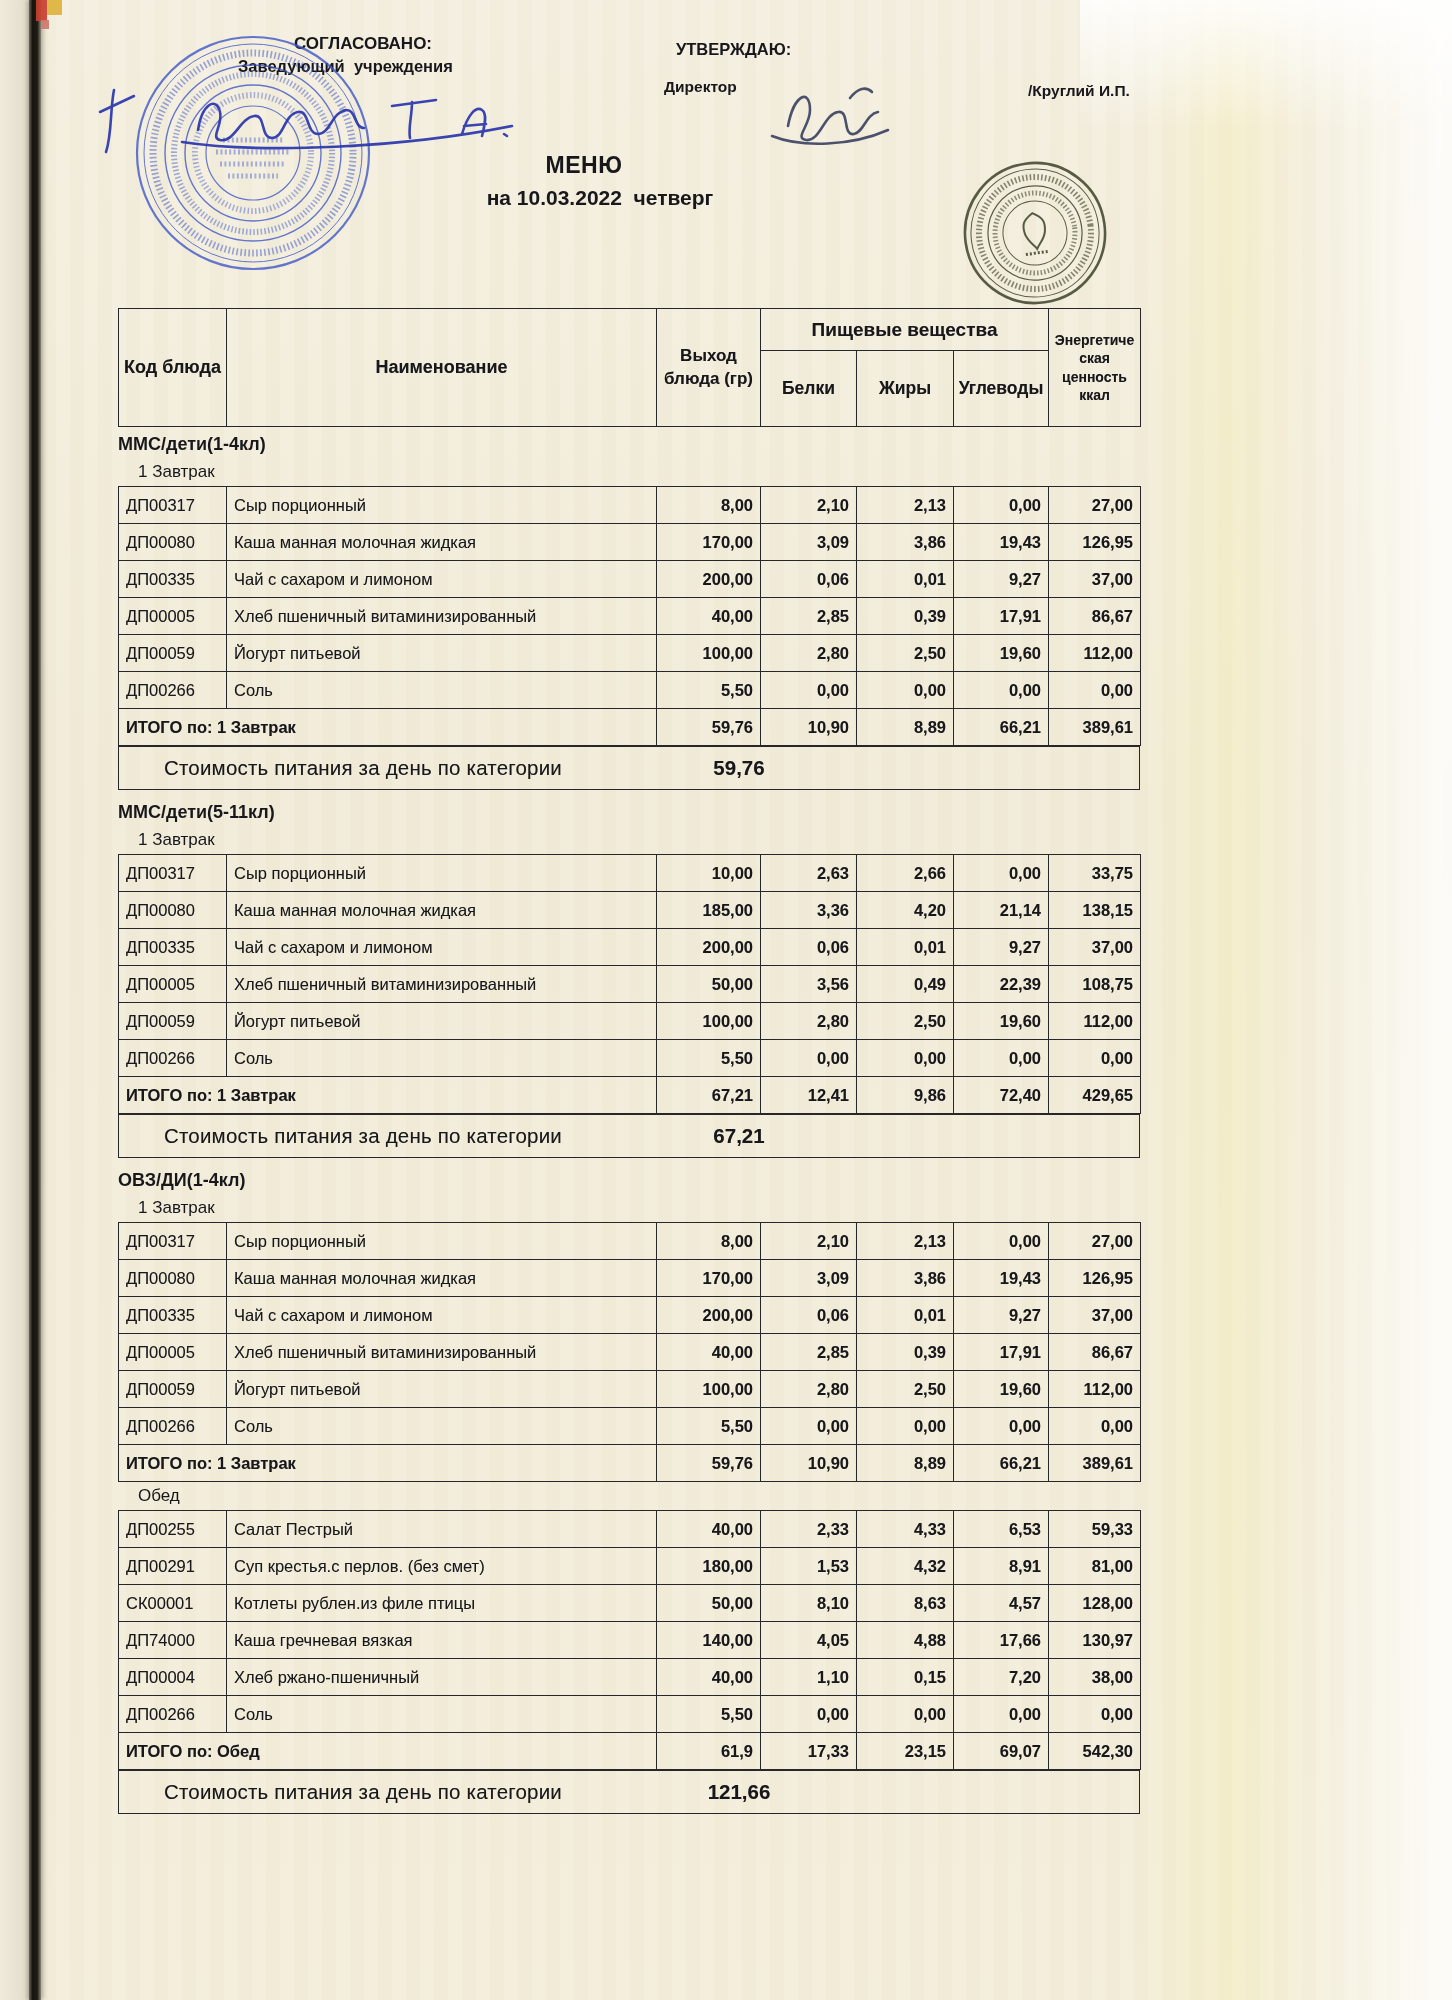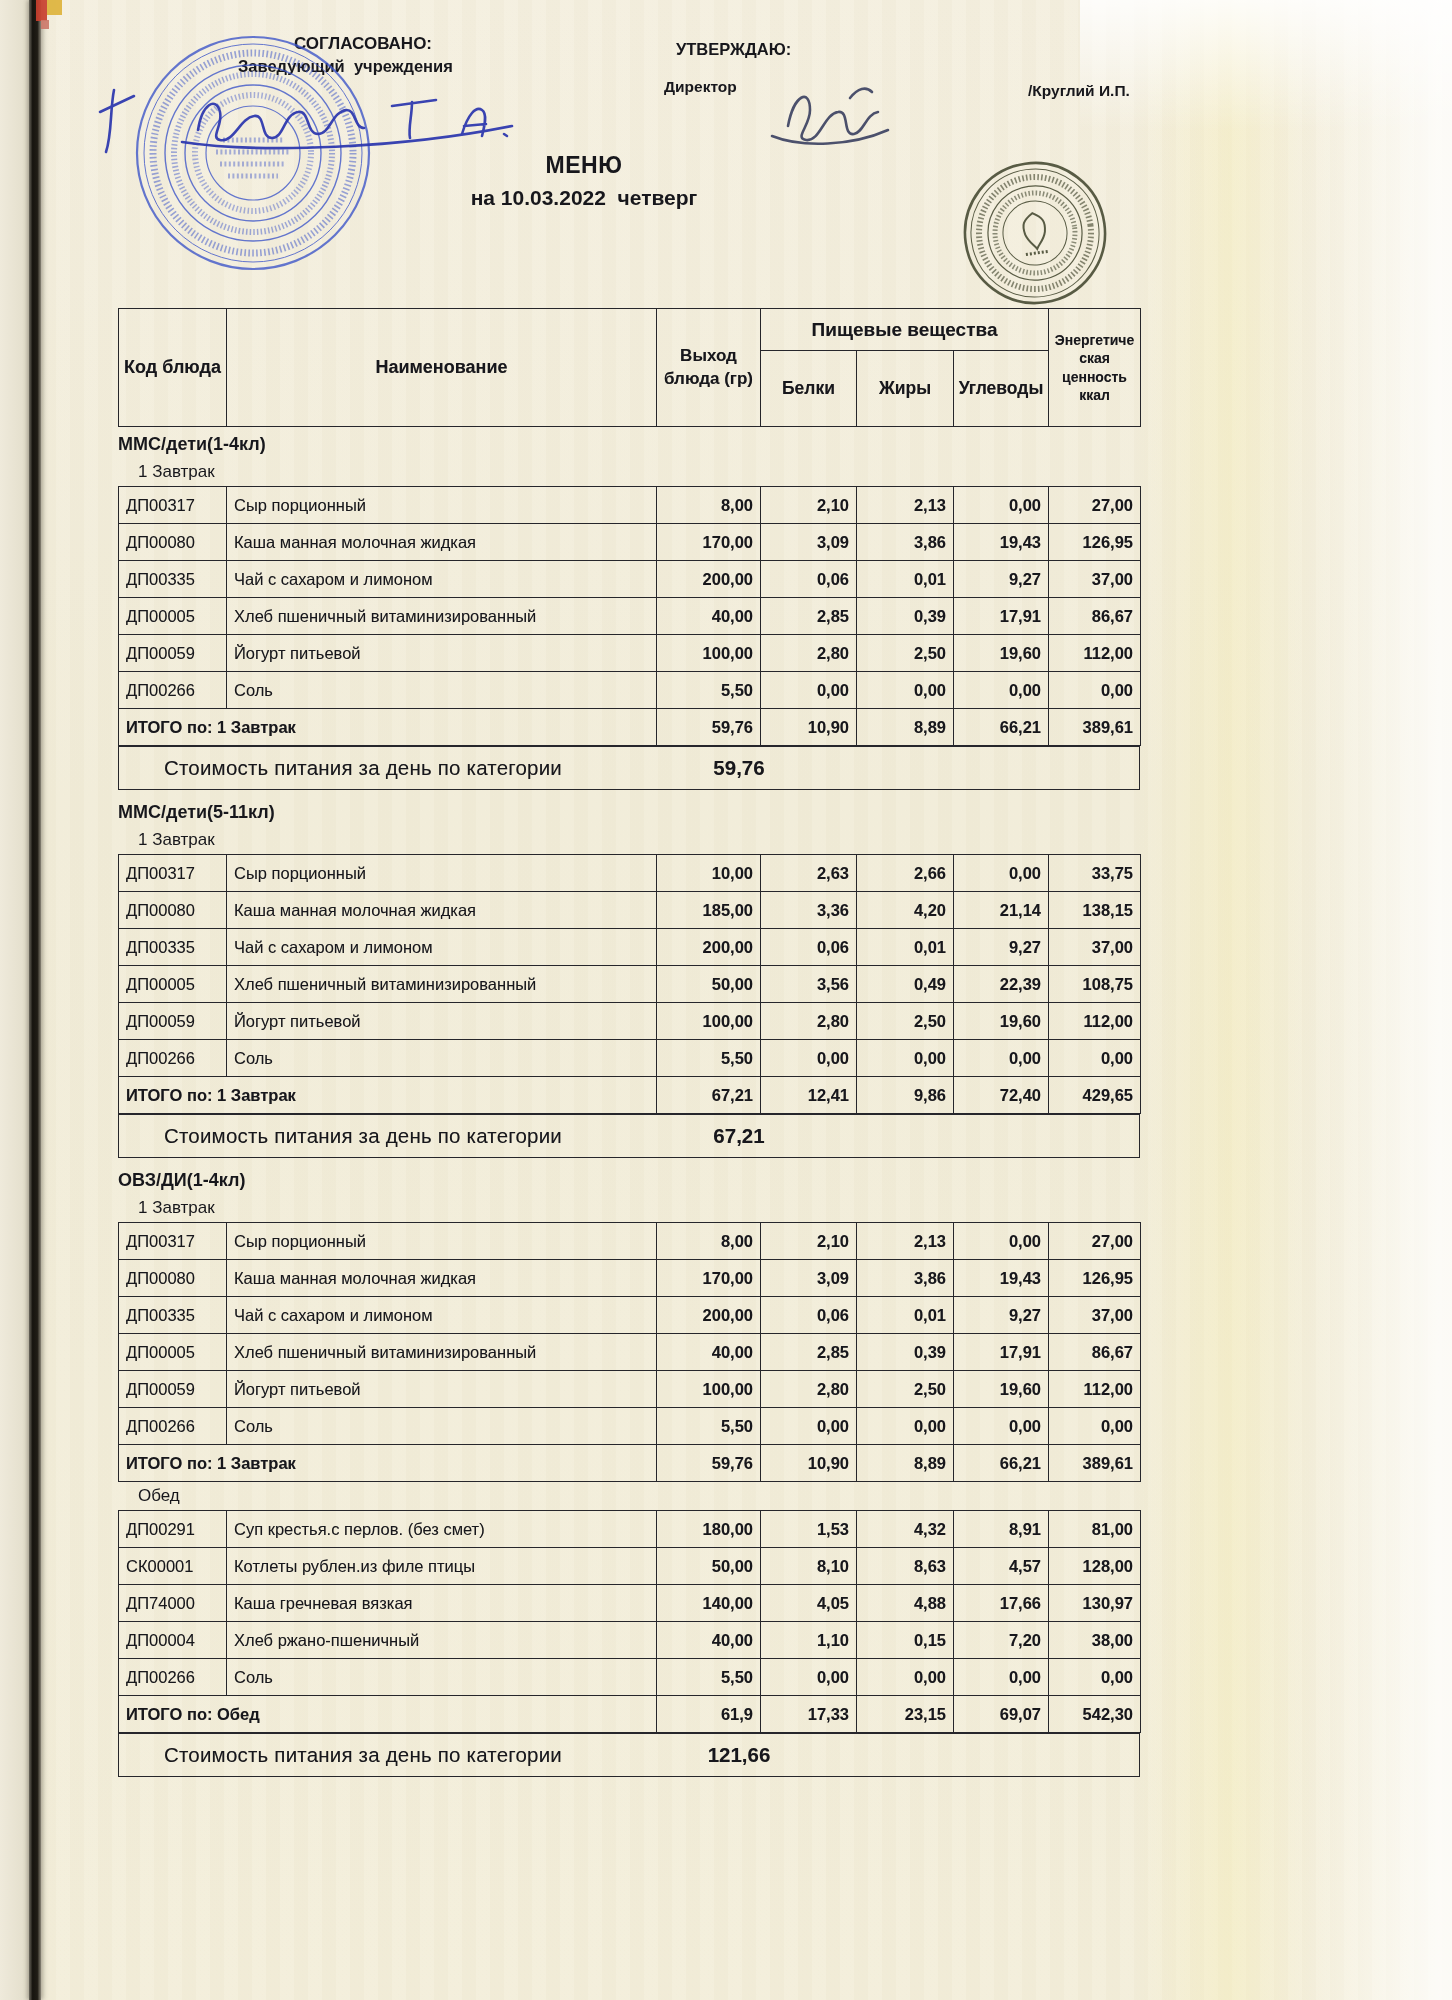--- a/index.html
+++ b/index.html
@@ -32,21 +32,21 @@
     background:linear-gradient(180deg, rgba(255,255,255,.85), rgba(255,255,255,0)); }
 
   
   .hdr-text { position:absolute; white-space:pre; font-weight:700; }
   .t-agreed   { left:294px; top:34px;  font-size:17px; }
   .t-agreed2  { left:238px; top:57px;  font-size:16.5px; }
   .t-approve  { left:676px; top:40px;  font-size:16.5px; }
   .t-director { left:664px; top:78px;  font-size:15.5px; }
   .t-signer   { left:1028px; top:82px; font-size:15.5px; }
   .t-title    { left:0; top:152px; width:1168px; text-align:center; font-size:23px; letter-spacing:.5px; }
-  .t-date     { left:0; top:186px; width:1168px; text-align:center; font-size:21px; }
+  .t-date     { left:16px; top:186px; width:1168px; text-align:center; font-size:21px; }
 
   .stamp-blue { position:absolute; left:128px; top:28px; filter:blur(.4px); }
   .seal-round { position:absolute; left:960px; top:158px; filter:blur(.3px); }
   .sig-main   { position:absolute; left:86px;  top:72px; }
   .sig-dir    { position:absolute; left:752px; top:70px; }
 
   
   .content { position:absolute; left:118px; top:308px; width:1022px; }
   table { border-collapse:collapse; table-layout:fixed; width:1022px; }
   th, td { border:1.6px solid #26262b; }
@@ -415,20 +415,29 @@
             <col style="width: 108px;">
             <col style="width: 430px;">
             <col style="width: 104px;">
             <col style="width: 96px;">
             <col style="width: 97px;">
             <col style="width: 95px;">
             <col style="width: 92px;">
           </colgroup>
           <tbody>
             <tr>
+              <td class="c-code">ДП00255</td>
+              <td class="c-name">Салат Пестрый</td>
+              <td class="c-num">40,00</td>
+              <td class="c-num">2,33</td>
+              <td class="c-num">4,33</td>
+              <td class="c-num">6,53</td>
+              <td class="c-num">59,33</td>
+            </tr>
+            <tr>
               <td class="c-code">ДП00291</td>
               <td class="c-name">Суп крестья.с перлов. (без смет)</td>
               <td class="c-num">180,00</td>
               <td class="c-num">1,53</td>
               <td class="c-num">4,32</td>
               <td class="c-num">8,91</td>
               <td class="c-num">81,00</td>
             </tr>
             <tr>
               <td class="c-code">СК00001</td>

